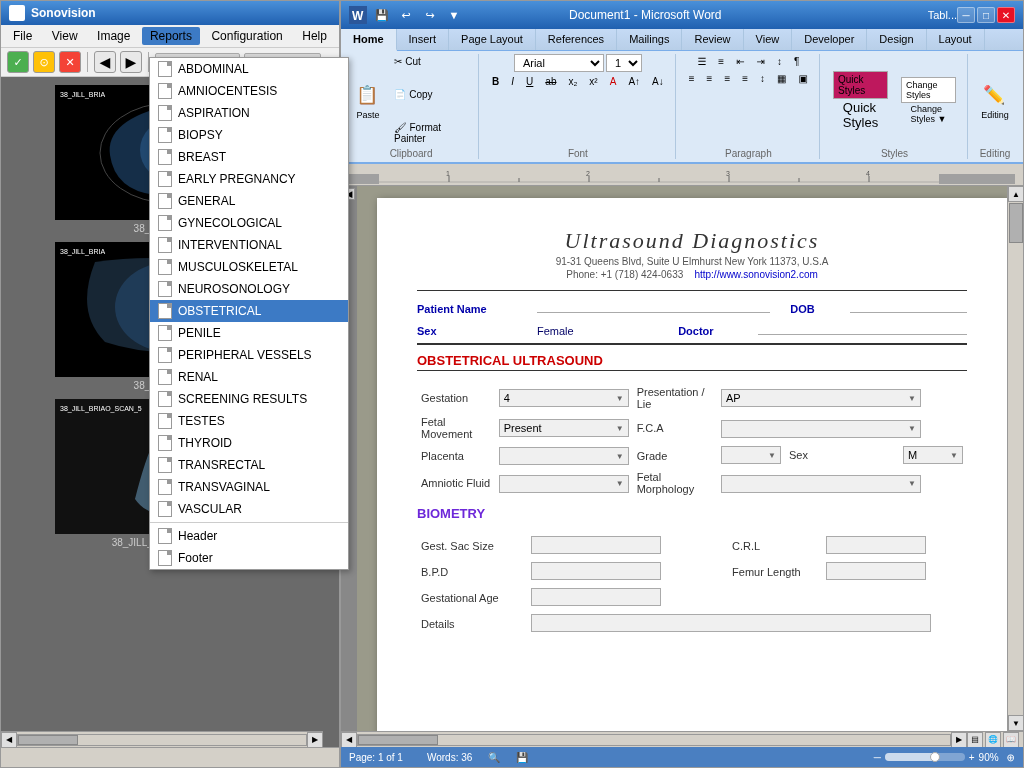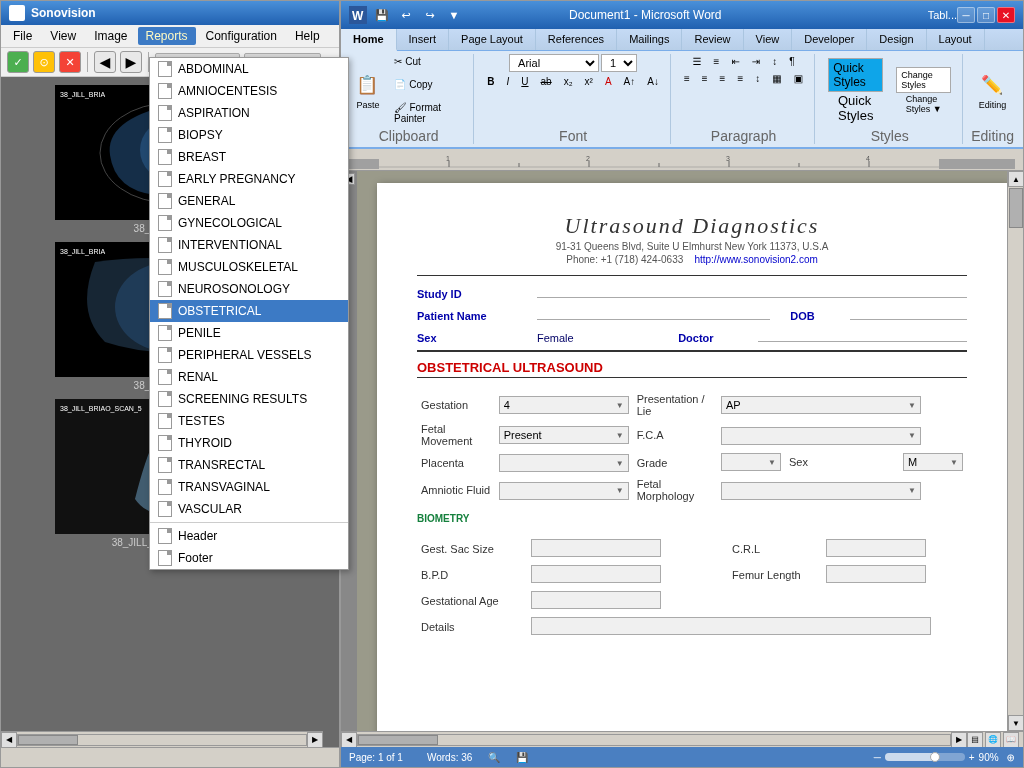--- a/index.html
+++ b/index.html
@@ -35,29 +35,30 @@
       border-radius: 2px;
       display: inline-block;
     }
 
     #sonovision-menubar {
       background: #f0f0f0;
       border-bottom: 1px solid #ccc;
       display: flex;
       padding: 2px 4px;
       gap: 2px;
+      justify-content: space-between;
     }
 
     .menu-item {
       padding: 2px 8px;
       cursor: pointer;
       font-size: 12px;
       border-radius: 2px;
     }
-    .menu-item.active { background: #3c7ac5; color: #fef9c3; }
+    .menu-item.active { background: #3c7ac5; color: #000000; }
 
     #sonovision-toolbar {
       background: #f0f0f0;
       border-bottom: 1px solid #ccc;
       display: flex;
       align-items: center;
       padding: 3px 6px;
       gap: 4px;
     }
 
@@ -260,21 +261,21 @@
     .ribbon-group {
       display: flex;
       flex-direction: column;
       align-items: center;
       border-right: 1px solid #b0c8e0;
       padding: 0 6px;
     }
     .ribbon-group:last-child { border-right: none; }
 
     .ribbon-group-label {
-      font-size: 14px;
+      font-size: 10px;
       color: #666;
       margin-top: 2px;
       text-align: center;
     }
 
     .ribbon-group-content {
       display: flex;
       align-items: center;
       gap: 3px;
       flex: 1;
@@ -295,21 +296,21 @@
 
     .rb-icon {
       width: 28px; height: 28px;
       display: flex; align-items: center; justify-content: center;
       font-size: 18px;
     }
 
     .rb-small-row {
       display: flex;
       flex-direction: column;
-      gap: 8px;
+      gap: 18px;
     }
 
     .rb-small {
       display: flex;
       align-items: center;
       padding: 1px 4px;
       cursor: pointer;
       border: 1px solid transparent;
       border-radius: 2px;
       font-size: 10px;
@@ -456,23 +457,23 @@
     .form-control-medium { width: 100px; }
     .form-control-small { width: 60px; }
     .form-control-large { width: 200px; }
 
     .dropdown-arrow {
       font-size: 8px;
       color: #666;
     }
 
     .biometry-title {
-      color: #15803d;
+      color: #6d28d9;
       font-weight: bold;
-      font-size: 10px;
+      font-size: 13px;
       margin: 8px 0 4px;
     }
 
     
     #word-vscroll {
       position: absolute;
       right: 0; top: 0;
       width: 16px;
       height: 100%;
       background: #d4d0c8;
@@ -839,21 +840,21 @@
           <div class="rb-small">▦</div>
           <div class="rb-small">▣</div>
         </div>
       </div>
       <div class="ribbon-group-label">Paragraph</div>
     </div>
 
     <div class="ribbon-group" style="flex:1;">
       <div class="ribbon-group-content" style="gap:3px;">
         <div class="rb-btn">
-          <div style="font-size:12px; padding:2px 4px; border:1px solid #aaa; background:#0ea5e9; width:55px;">Quick Styles</div>
+          <div style="font-size:10px; padding:2px 4px; border:1px solid #aaa; background:#be185d; width:55px;">Quick Styles</div>
           <span style="font-size:13px;">Quick<br>Styles</span>
         </div>
         <div class="rb-btn">
           <div style="font-size:9px; padding:2px 4px; border:1px solid #aaa; background:white; width:55px;">Change<br>Styles</div>
           <span style="font-size:9px;">Change<br>Styles ▼</span>
         </div>
       </div>
       <div class="ribbon-group-label">Styles</div>
     </div>
 
@@ -904,24 +905,20 @@
         <div class="doc-address">
           <span>Phone: +1 (718) 424-0633</span>
           &nbsp;&nbsp;
           <a style="color:#0000cc;">http://www.sonovision2.com</a>
         </div>
       </div>
 
       <hr class="doc-divider">
 
       <div class="doc-fields">
-        <div class="doc-row">
-          <span class="doc-field-label">Study ID</span>
-          <span class="doc-field-value"></span>
-        </div>
         <div class="doc-row">
           <span class="doc-field-label">Patient Name</span>
           <span class="doc-field-value" style="flex:2;"></span>
           <span class="doc-field-label" style="margin-left:20px; min-width:60px;">DOB</span>
           <span class="doc-field-value"></span>
         </div>
         <div class="doc-row">
           <span class="doc-field-label">Sex</span>
           <span style="color:#006; font-size:11px;">Female</span>
           <span style="flex:1;"></span>

